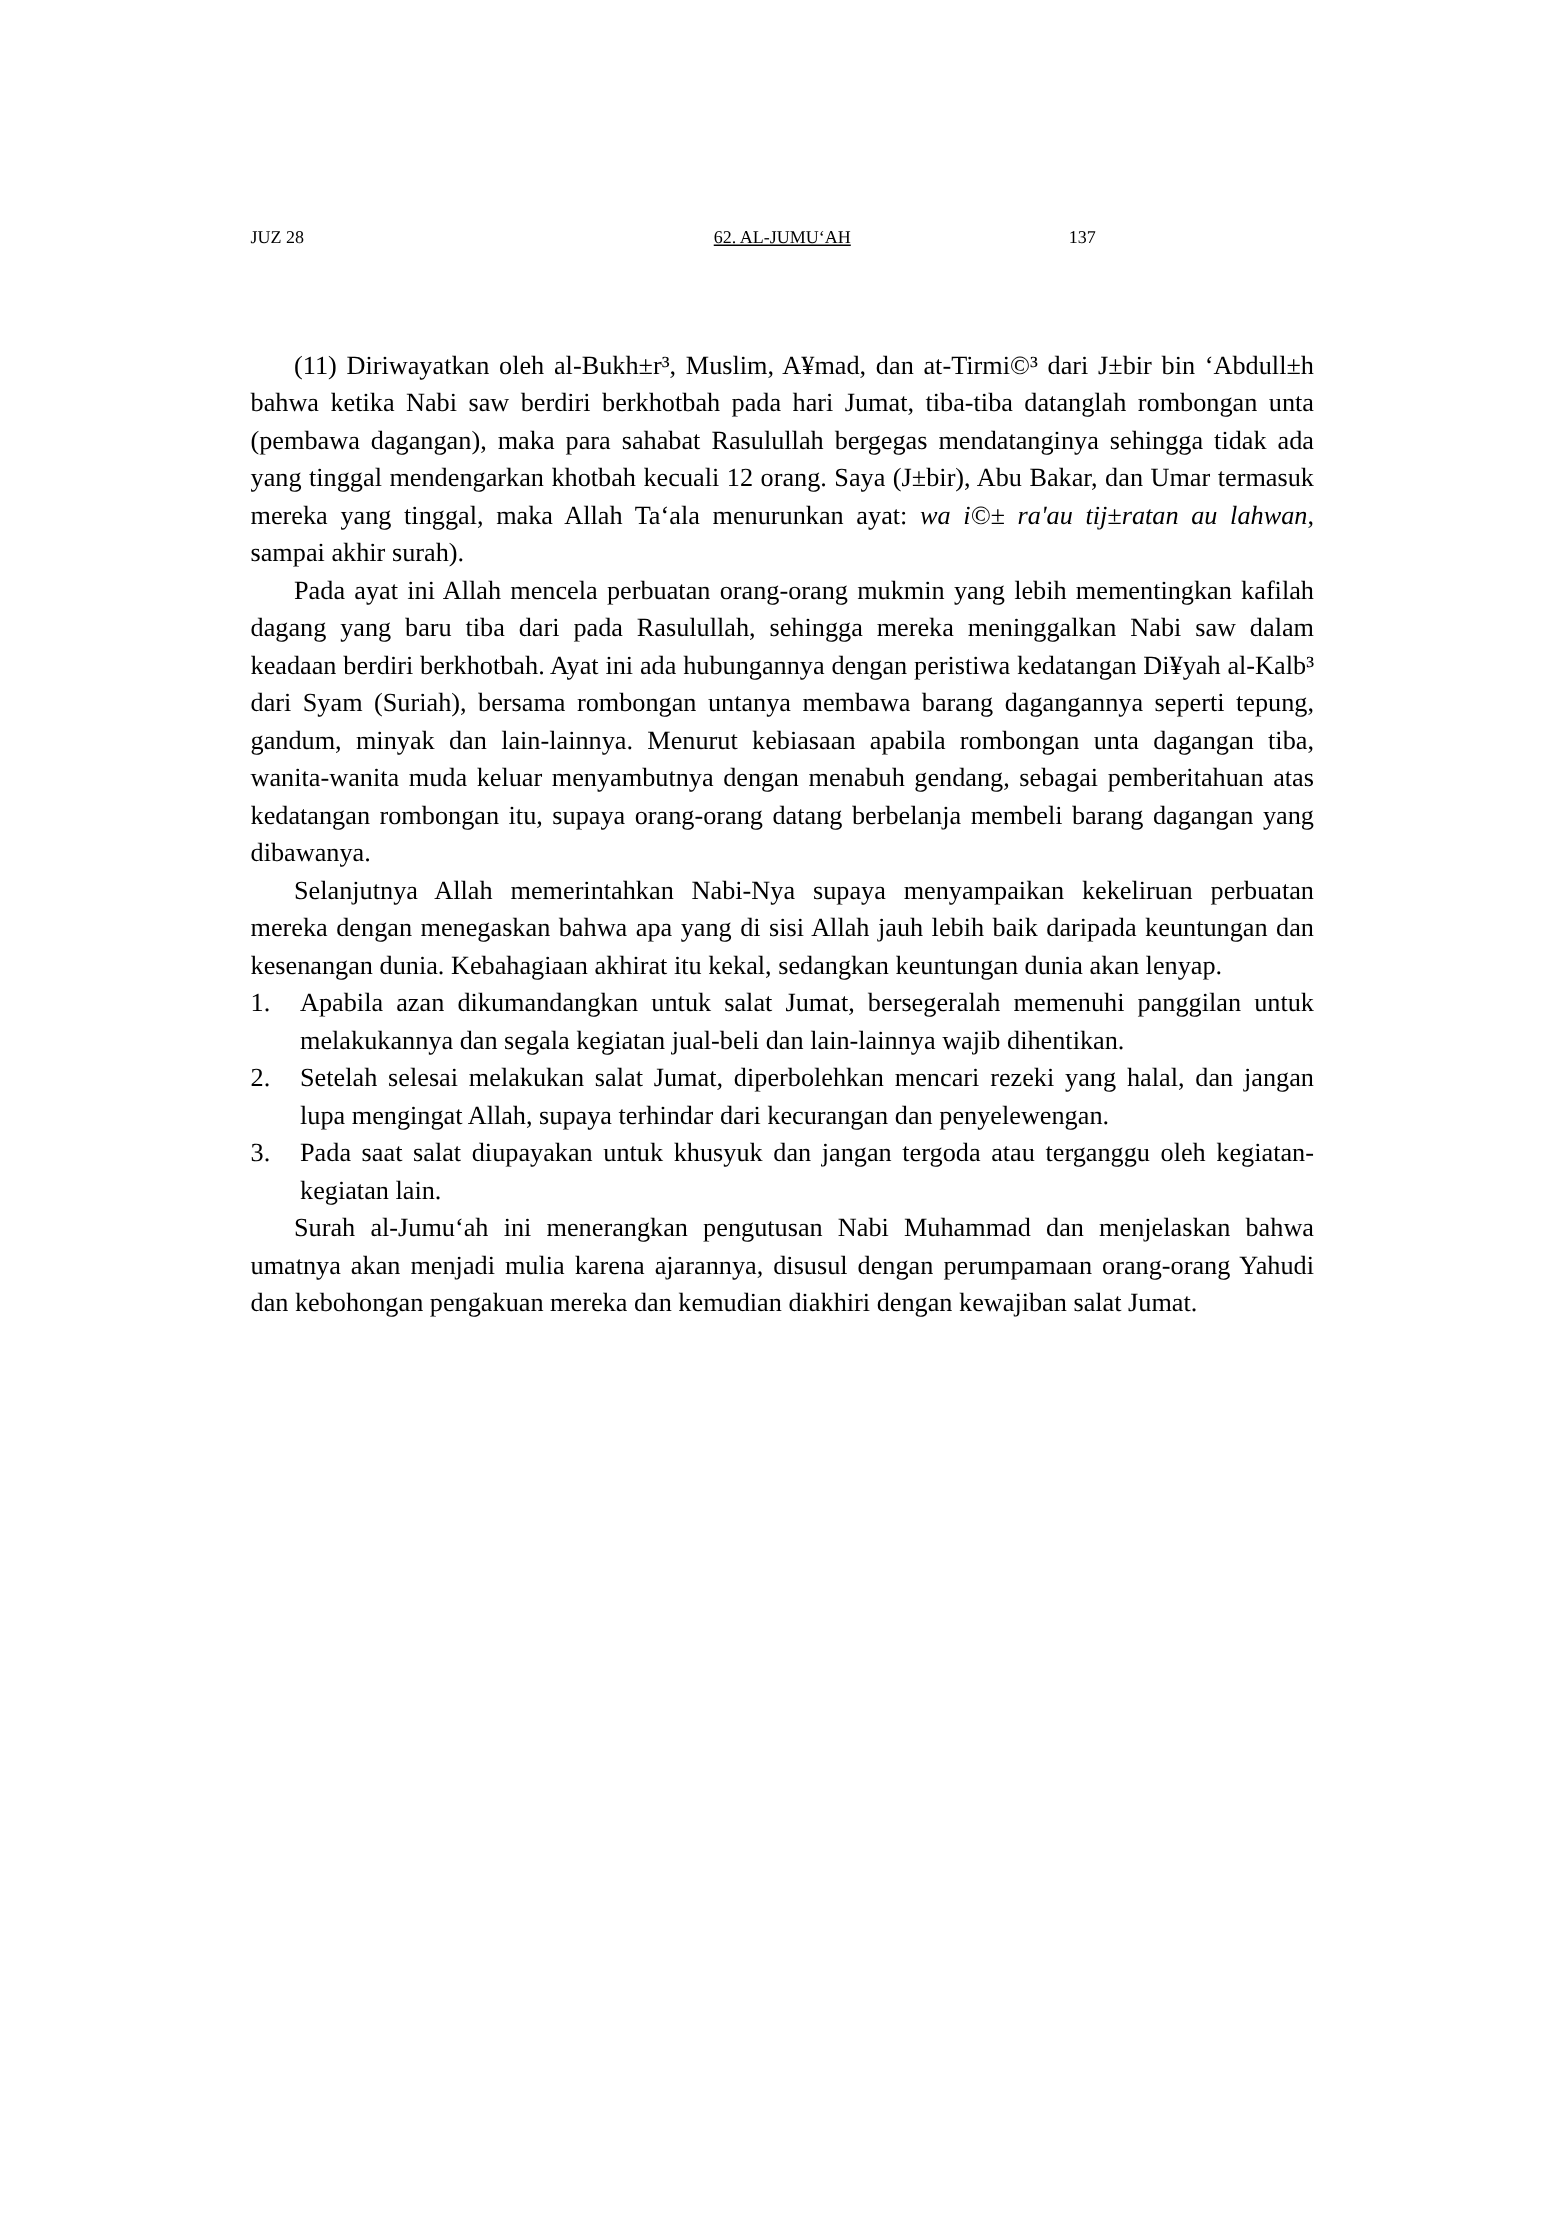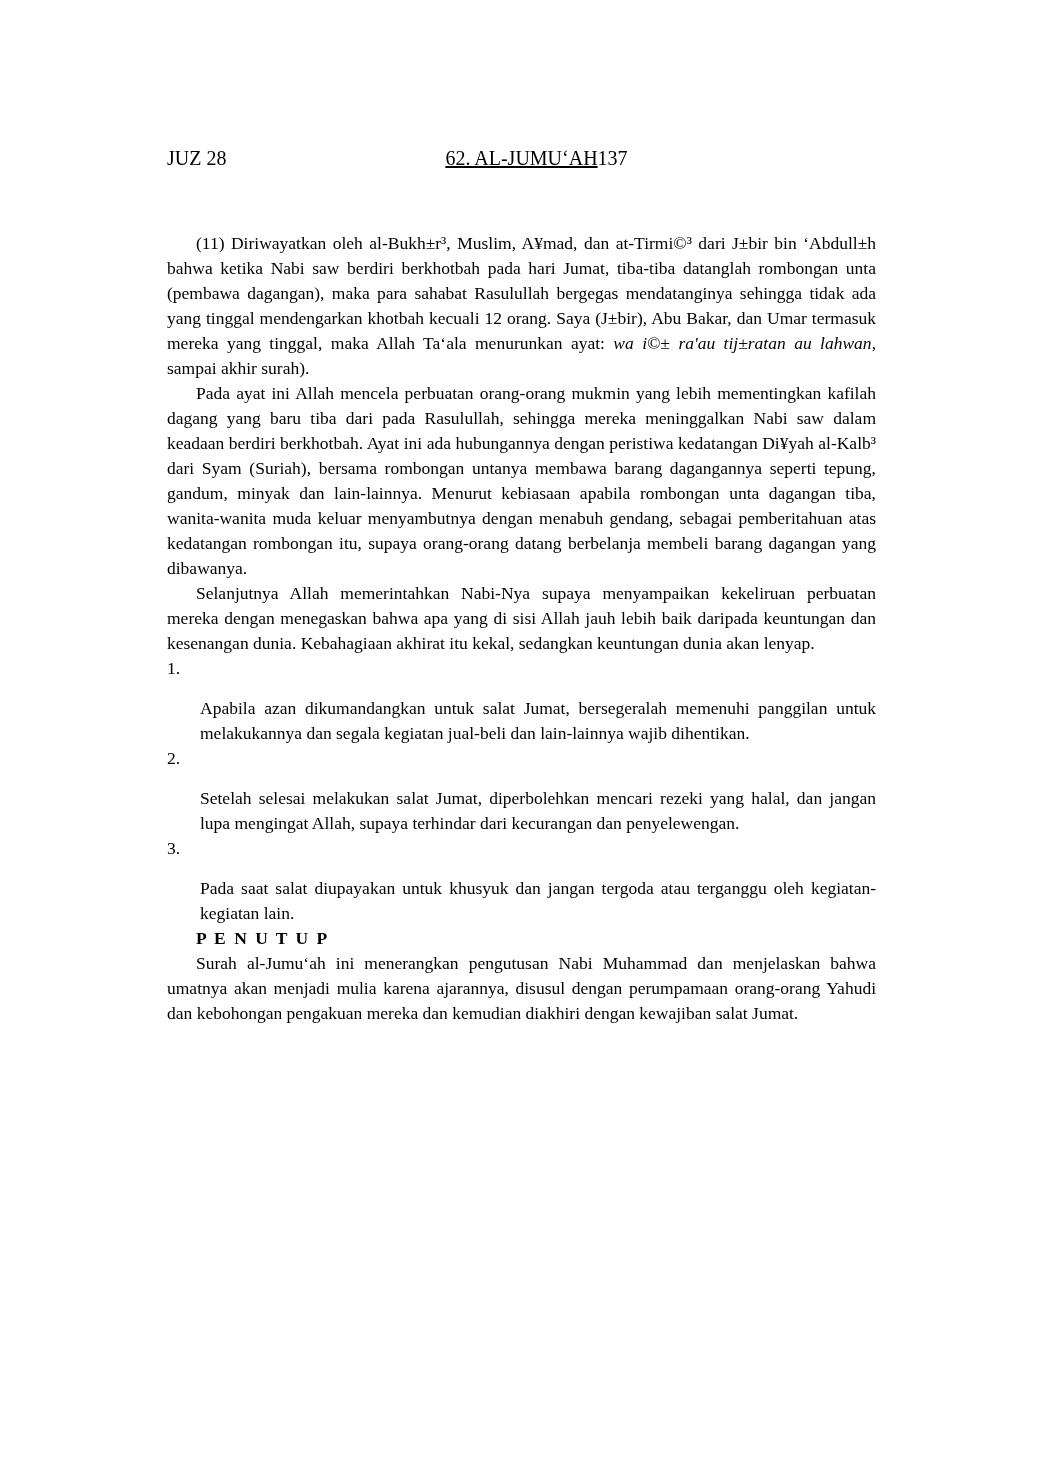--- a/index.html
+++ b/index.html
@@ -17,26 +17,26 @@
     padding: 146px 162px 0 167px;
     font-family: "Liberation Serif", "DejaVu Serif", serif;
     color: #000000;
     font-size: 17.5px;
     line-height: 25px;
   }
   .page-header {
     display: grid;
     grid-template-columns: 1fr auto 1fr;
     align-items: baseline;
-    font-size: 20px;
+    font-size: 12px;
     margin-bottom: 60px;
   }
   .page-header .hdr-left  { text-align: left; }
   .page-header .hdr-center{ text-align: center; text-decoration: underline; }
-  .page-header .hdr-right { text-align: left; }
+  .page-header .hdr-right { text-align: center; }
 
   .body-text p {
     margin: 0;
     text-align: justify;
     text-indent: 29px;
   }
   .body-text p em {
   }
 
   .section-heading {
@@ -51,21 +51,20 @@
   .list-item {
     display: flex;
     align-items: flex-start;
   }
   .list-item .num {
     flex: 0 0 33px;
   }
   .list-item .item-text {
     flex: 1;
     text-align: justify;
-    margin-top: 40px;
   }
 
   .centered-heading {
     text-align: center;
     font-weight: bold;
     letter-spacing: 2px;
     margin: 58px 0 30px 0;
     text-indent: 0;
   }
 </style>
@@ -98,19 +97,18 @@
       <div class="list-item">
         <span class="num">2.</span>
         <span class="item-text">Setelah selesai melakukan salat Jumat, diperbolehkan mencari rezeki yang halal, dan jangan lupa mengingat Allah, supaya terhindar dari kecurangan dan penyelewengan.</span>
       </div>
       <div class="list-item">
         <span class="num">3.</span>
         <span class="item-text">Pada saat salat diupayakan untuk khusyuk dan jangan tergoda atau terganggu oleh kegiatan-kegiatan lain.</span>
       </div>
     </div>
 
-    <p class="centered-heading">P E N U T U P</p>
 
     <p>Surah al-Jumu‘ah ini menerangkan pengutusan Nabi Muhammad dan menjelaskan bahwa umatnya akan menjadi mulia karena ajarannya, disusul dengan perumpamaan orang-orang Yahudi dan kebohongan pengakuan mereka dan kemudian diakhiri dengan kewajiban salat Jumat.</p>
 
   </div>
 
 </div>
 
 </body></html>

